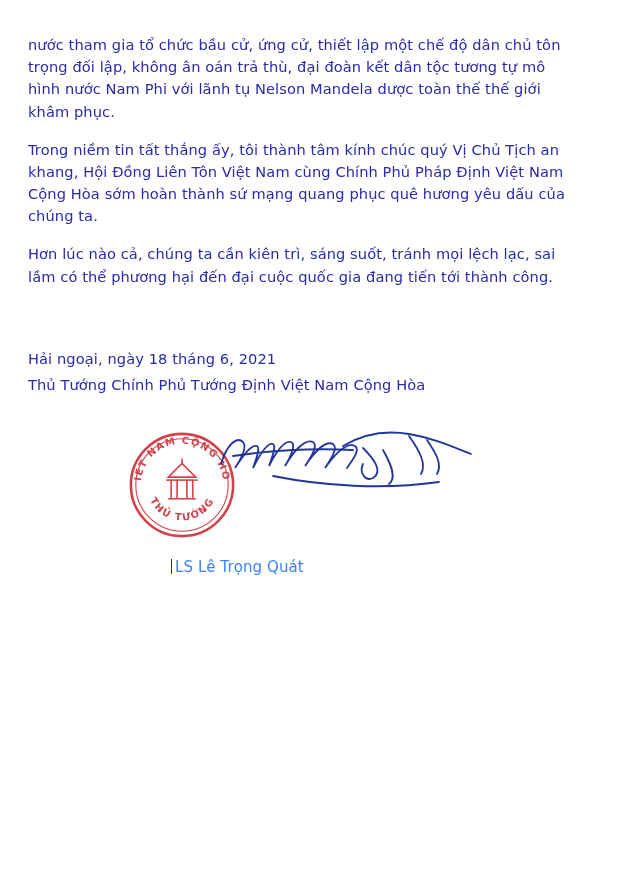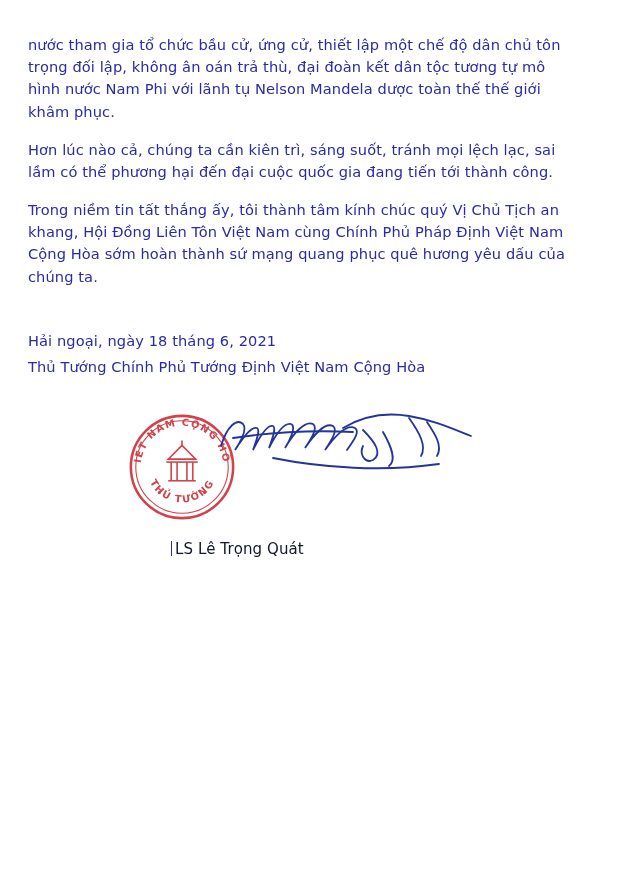--- a/index.html
+++ b/index.html
@@ -25,21 +25,21 @@
     color: #2a2aa8;
     font-size: 14.6px;
     line-height: 1.52;
     letter-spacing: 0.1px;
   }
   .para {
     margin: 0 0 16px 0;
     text-align: left;
   }
   .signoff-block {
-    margin-top: 42px;
+    margin-top: 60px;
   }
   .signoff-line {
     margin: 0 0 4px 0;
     font-size: 14.6px;
     line-height: 1.5;
     color: #2a2aa8;
   }
   .stamp-area {
     position: relative;
     height: 175px;
@@ -57,41 +57,41 @@
     left: 185px;
     top: 0px;
     width: 270px;
     height: 95px;
   }
   .signer-name {
     position: absolute;
     left: 143px;
     top: 140px;
     font-size: 15px;
-    color: #0f172a;
+    color: #3b82f6;
     white-space: nowrap;
   }
   .signer-name .tick {
     display: inline-block;
     width: 1px;
     height: 15px;
     background: #2a2aa8;
     vertical-align: -2px;
     margin-right: 3px;
   }
 </style>
 </head>
 <body>
 
 <div class="page">
   <div class="doc-body">
 
     <p class="para">nước tham gia tổ chức bầu cử, ứng cử, thiết lập một chế độ dân chủ tôn trọng đối lập, không ân oán trả thù, đại đoàn kết dân tộc tương tự mô hình nước Nam Phi với lãnh tụ Nelson Mandela  dược toàn thế thế giới khâm phục.</p>
+    <p class="para">Trong niềm tin tất thắng ấy, tôi thành tâm kính chúc quý Vị Chủ Tịch an khang, Hội Đồng Liên Tôn Việt Nam cùng Chính Phủ Pháp Định Việt Nam Cộng Hòa sớm hoàn thành sứ mạng quang phục quê hương yêu dấu của chúng ta.</p>
     <p class="para">Hơn lúc nào cả, chúng ta cần kiên trì, sáng suốt, tránh mọi lệch lạc, sai lầm có thể phương hại đến đại cuộc quốc gia đang tiến tới thành công.</p>
-    <p class="para">Trong niềm tin tất thắng ấy, tôi thành tâm kính chúc quý Vị Chủ Tịch an khang, Hội Đồng Liên Tôn Việt Nam cùng Chính Phủ Pháp Định Việt Nam Cộng Hòa sớm hoàn thành sứ mạng quang phục quê hương yêu dấu của chúng ta.</p>
 
     <div class="signoff-block">
       <p class="signoff-line">Hải ngoại, ngày 18 tháng 6, 2021</p>
       <p class="signoff-line">Thủ Tướng Chính Phủ Tướng Định Việt Nam Cộng Hòa</p>
     </div>
 
     <div class="stamp-area">
 
       <svg class="seal" viewBox="0 0 120 120">
         <defs>

